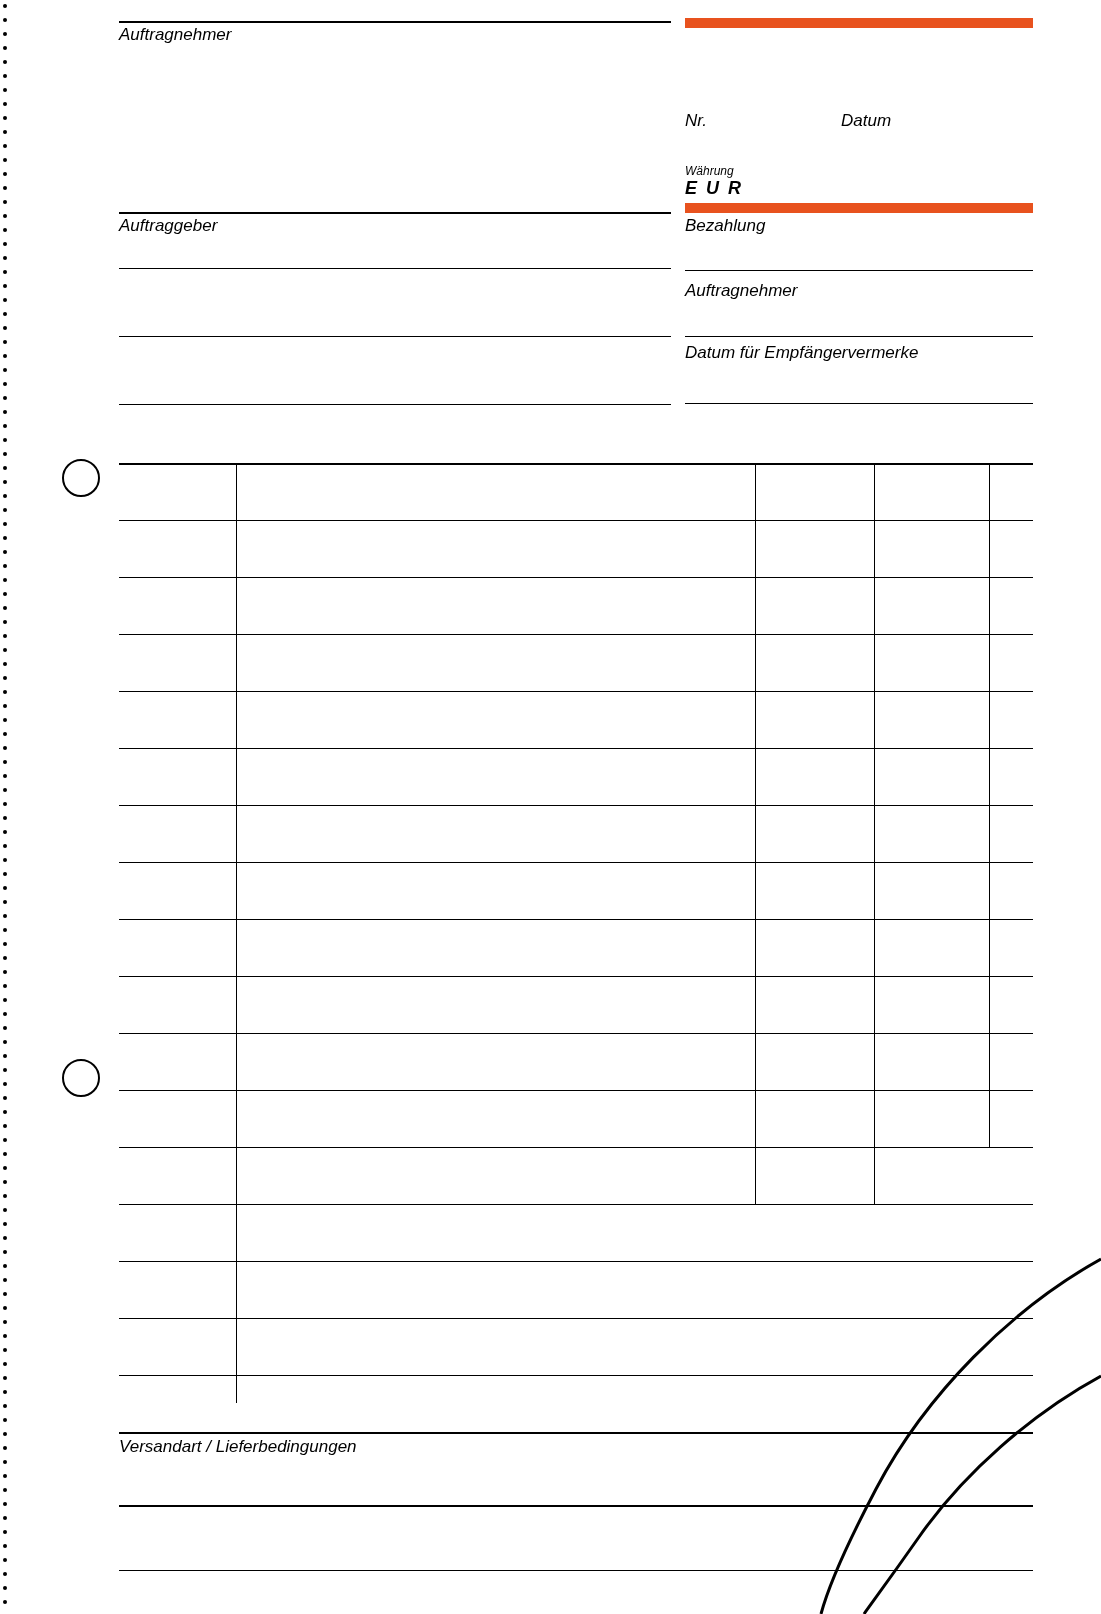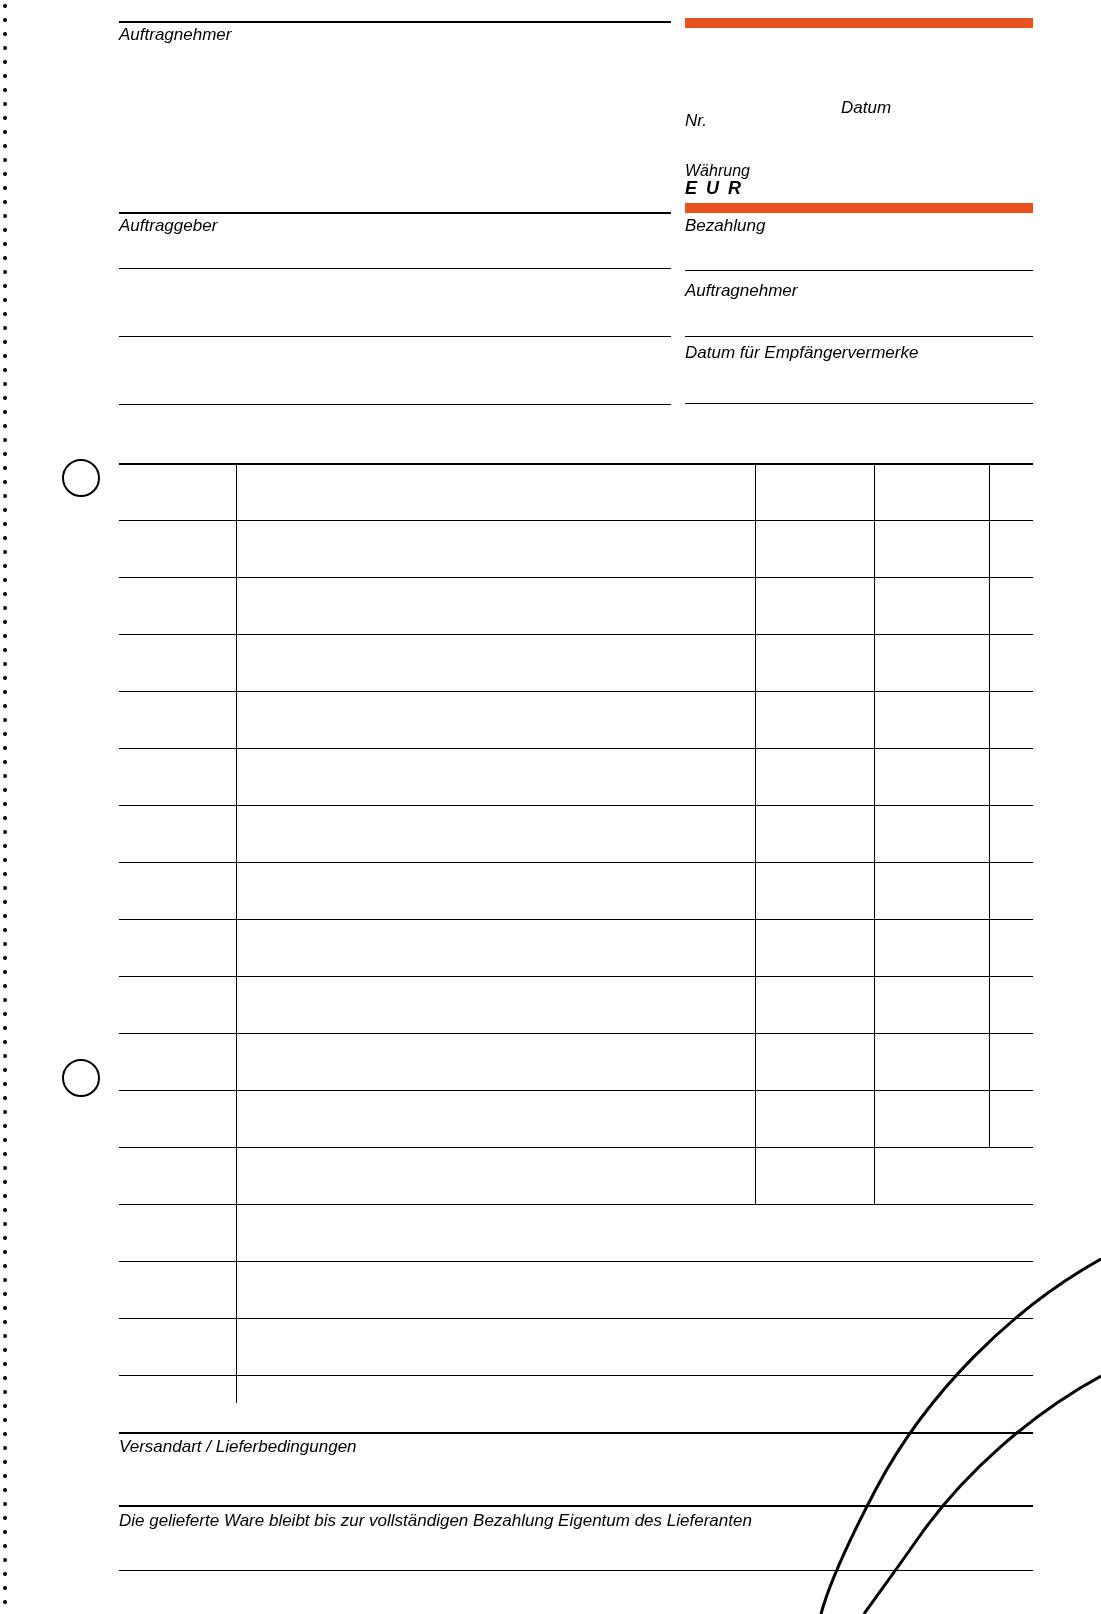--- a/index.html
+++ b/index.html
@@ -68,21 +68,21 @@
   .lbl {
     position: absolute;
     font-style: italic;
     font-size: 17px;
     line-height: 20px;
     white-space: nowrap;
   }
   .lbl-small {
     position: absolute;
     font-style: italic;
-    font-size: 16px;
+    font-size: 12px;
     line-height: 14px;
     white-space: nowrap;
   }
   .cur {
     position: absolute;
     font-style: italic;
     font-weight: bold;
     font-size: 18px;
     letter-spacing: 2px;
     white-space: nowrap;
@@ -246,21 +246,21 @@
   <div class="rule thick" style="left:119px; top:212px; width:552px;"></div>
   <div class="lbl" style="left:119px; top:216px;">Auftraggeber</div>
 
   <div class="rule" style="left:119px; top:268px; width:552px;"></div>
   <div class="rule" style="left:119px; top:336px; width:552px;"></div>
   <div class="rule" style="left:119px; top:404px; width:552px;"></div>
 
   <div class="bar-orange" style="left:685px; top:18px; width:348px;"></div>
 
   <div class="lbl" style="left:685px; top:111px;">Nr.</div>
-  <div class="lbl" style="left:841px; top:98px;">Datum</div>
+  <div class="lbl" style="left:841px; top:111px;">Datum</div>
 
   <div class="lbl-small" style="left:685px; top:164px;">Währung</div>
   <div class="cur" style="left:685px; top:178px;">E U R</div>
 
   <div class="bar-orange" style="left:685px; top:203px; width:348px;"></div>
   <div class="lbl" style="left:685px; top:216px;">Bezahlung</div>
 
   <div class="rule" style="left:685px; top:270px; width:348px;"></div>
   <div class="lbl" style="left:685px; top:281px;">Auftragnehmer</div>
 
@@ -291,21 +291,20 @@
       <div class="vrule" style="left: 236px; top: 463px; height: 940px;"></div>
       <div class="vrule" style="left: 755px; top: 463px; height: 741px;"></div>
       <div class="vrule" style="left: 874px; top: 463px; height: 741px;"></div>
       <div class="vrule" style="left: 989px; top: 463px; height: 684px;"></div>
     </div>
 
   <div class="rule thick" style="left:119px; top:1432px; width:914px;"></div>
   <div class="lbl" style="left:119px; top:1437px;">Versandart / Lieferbedingungen</div>
 
   <div class="rule thick" style="left:119px; top:1505px; width:914px;"></div>
-  <div class="footnote" style="left:119px; top:1511px;">Die gelieferte Ware bleibt bis zur vollständigen Bezahlung Eigentum des Lieferanten</div>
 
   <div class="rule" style="left:119px; top:1570px; width:914px;"></div>
 
   <svg class="curl" viewBox="0 0 420 500">
     <path d="M420,145 C330,195 245,280 195,375 C165,432 148,470 140,500" fill="none" stroke="#000" stroke-width="3"></path>
     <path d="M420,262 C350,300 282,360 238,423 C205,470 190,490 183,500" fill="none" stroke="#000" stroke-width="3"></path>
   </svg>
 
 </div>
 

